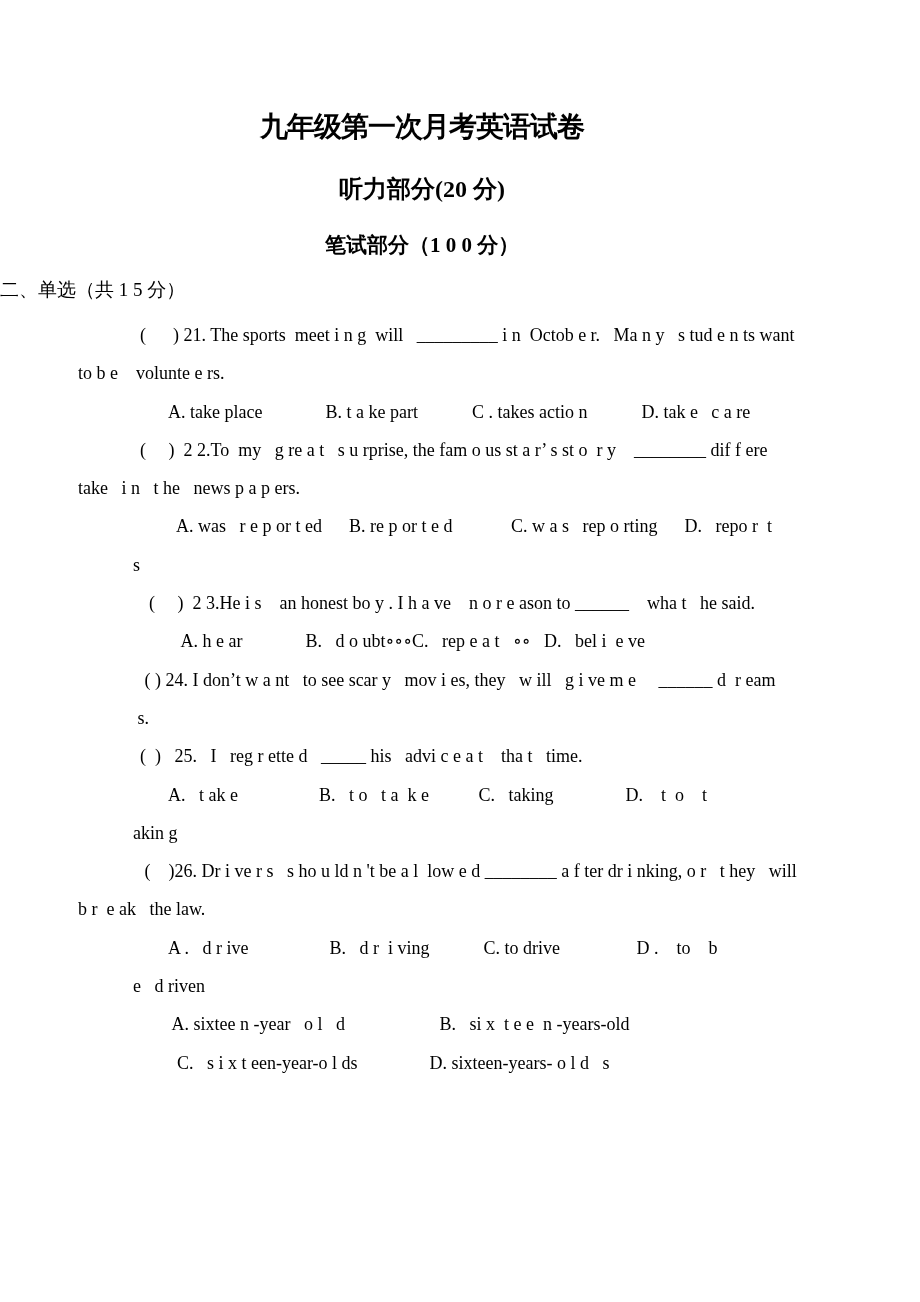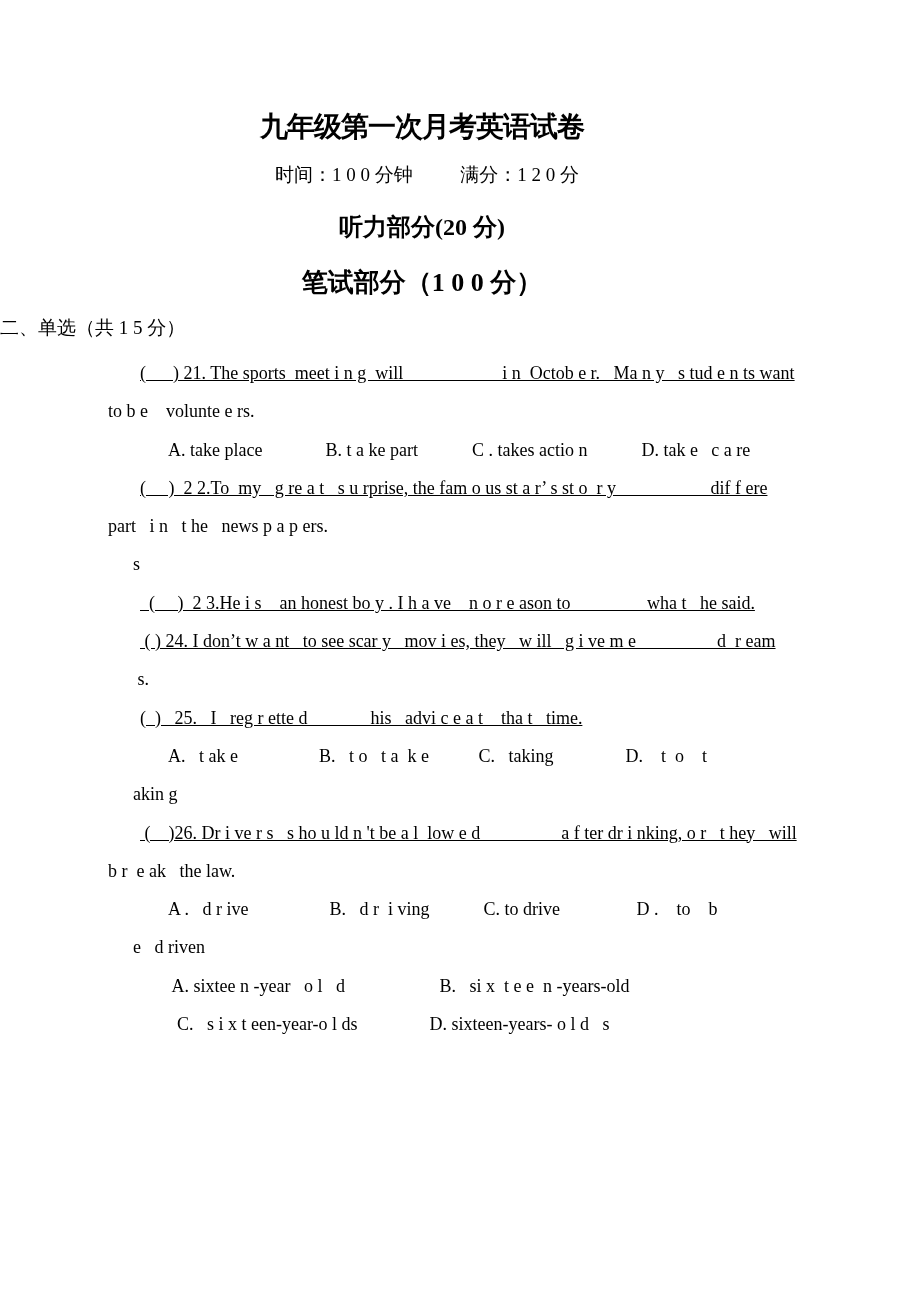--- a/index.html
+++ b/index.html
@@ -32,68 +32,69 @@
     margin-top: 22px;
     text-align: center;
     font-size: 24px;
     font-weight: bold;
     line-height: 34px;
     white-space: pre;
   }
   .h-written {
     margin-top: 24px;
     text-align: center;
-    font-size: 26px;
+    font-size: 21px;
     font-weight: bold;
     line-height: 30px;
     white-space: pre;
   }
   .section {
     margin-top: 18px;
     font-size: 19px;
     line-height: 24px;
     white-space: pre;
   }
   .body-lines { margin-top: 14px; }
   .line {
     font-size: 18px;
     line-height: 38.3px;
     white-space: pre;
   }
-  .q    { padding-left: 140px; text-decoration: underline; }  
-  .cont { padding-left: 108px; }  
+  .q    { padding-left: 140px; }  
+  .cont { padding-left: 78px; }  
   .opt  { padding-left: 168px; }  
   .m0   { padding-left: 133px; }  
 </style>
 </head>
 <body>
 
 <div class="page">
 
   <div class="title">九年级第一次月考英语试卷</div>
 
-  <div class="meta">时间：1 0 0 分钟          满分：1 2 0 分</div>
 
   <div class="h-listening">听力部分(20 分)</div>
 
   <div class="h-written">笔试部分（1 0 0 分）</div>
 
   <div class="section">二、单选（共 1 5 分）</div>
 
   <div class="body-lines">
 
     <div class="line q">(      ) 21. The sports  meet i n g  will   _________ i n  Octob e r.   Ma n y   s tud e n ts want</div>
     <div class="line cont">to b e    volunte e rs.</div>
     <div class="line opt">A. take place              B. t a ke part            C . takes actio n            D. tak e   c a re</div>
 
     <div class="line q">(     )  2 2.To  my   g re a t   s u rprise, the fam o us st a r’ s st o  r y    ________ dif f ere</div>
-    <div class="line cont">part   i n   t he   news p a p ers.</div>
+    <div class="line cont">take   i n   t he   news p a p ers.</div>
+    <div class="line opt">  A. was   r e p or t ed      B. re p or t e d             C. w a s   rep o rting      D.   repo r  t</div>
     <div class="line m0">s</div>
 
     <div class="line q">  (     )  2 3.He i s    an honest bo y . I h a ve    n o r e ason to ______    wha t   he said.</div>
+    <div class="line opt">   A. h e ar              B.   d o ubt∘∘∘C.   rep e a t   ∘∘   D.   bel i  e ve</div>
 
     <div class="line q"> ( ) 24. I don’t w a nt   to see scar y   mov i es, they   w ill   g i ve m e     ______ d  r eam</div>
     <div class="line m0"> s.</div>
 
     <div class="line q">(  )   25.   I   reg r ette d   _____ his   advi c e a t    tha t   time.</div>
     <div class="line opt">A.   t ak e                  B.   t o   t a  k e           C.   taking                D.    t  o    t</div>
     <div class="line m0">akin g</div>
 
     <div class="line q"> (    )26. Dr i ve r s   s ho u ld n 't be a l  low e d ________ a f ter dr i nking, o r   t hey   will</div>
     <div class="line cont">b r  e ak   the law.</div>

